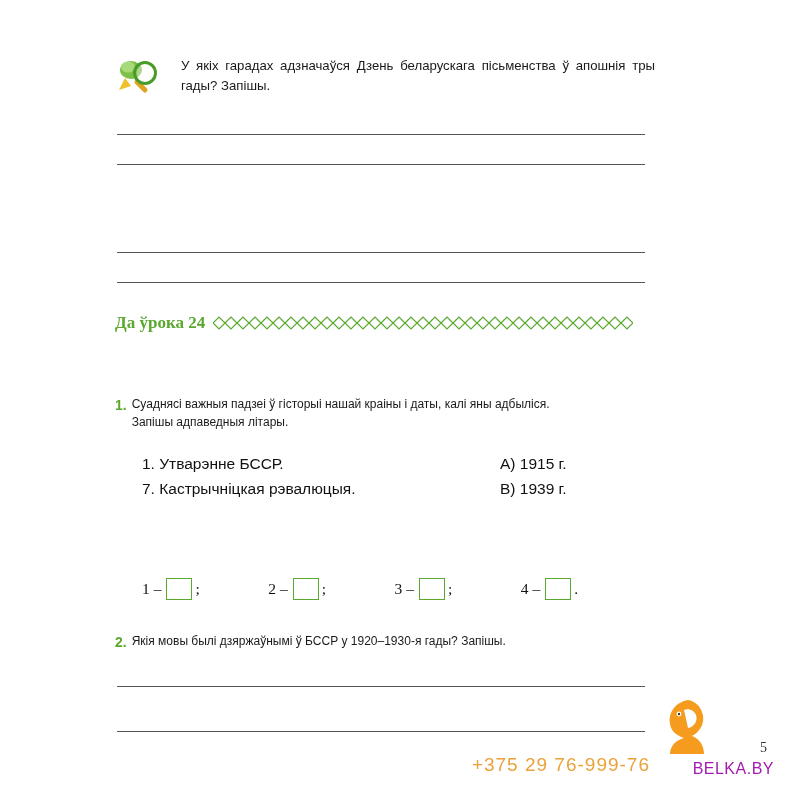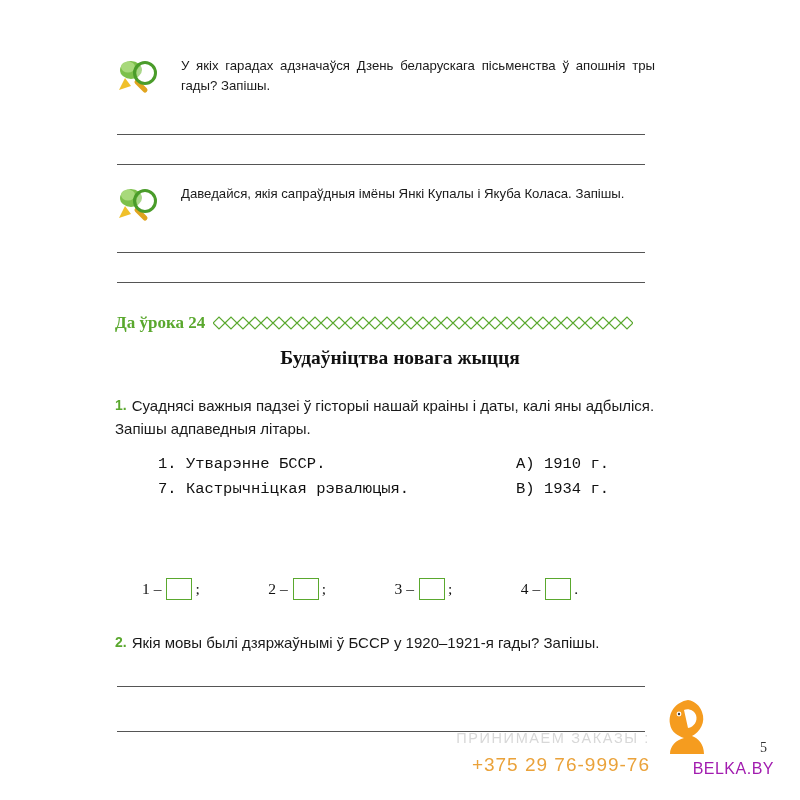--- a/index.html
+++ b/index.html
@@ -100,36 +100,35 @@
   .ex-num {
     color: #5aa82e;
     font-weight: bold;
     font-size: 14px;
     font-family: "Liberation Sans", sans-serif;
     float: left;
     margin-right: 5px;
     line-height: 1.5;
   }
   .ex-text {
-    font-size: 15px;
+    font-size: 12px;
     line-height: 1.5;
     color: #1a1a1a;
   }
   .ex-text .l2 { display: block; }
 
   
   .match {
     position: absolute;
     left: 142px;
     top: 455px;
     width: 500px;
-    font-family: Liberation Mono, monospace;
+    font-family: Liberation Sans, sans-serif;
     font-size: 15.5px;
     color: #111;
-    margin-left: 16px;
   }
   .match-row {
     display: flex;
     margin-bottom: 7px;
   }
   .match-left { width: 358px; }
   .match-right { width: 130px; }
 
   
   .answers {
@@ -219,33 +218,20 @@
         <circle cx="30" cy="17" r="10.5" fill="none" stroke="#4a9c2a" stroke-width="3"></circle>
         <circle cx="30" cy="17" r="8.5" fill="#ffffff" fill-opacity="0.35"></circle>
       </svg>
     </div>
     <div class="task-text">У якіх гарадах адзначаўся Дзень беларускага пісьменства ў апошнія тры гады? Запішы.</div>
   </div>
 
   <div class="ruled-line" style="top:134px;"></div>
   <div class="ruled-line" style="top:164px;"></div>
 
-  <div class="task-block" style="top:184px;">
-    <div class="magnifier">
-      <svg class="mag-svg" width="48" height="44" viewBox="0 0 48 44">
-        <ellipse cx="16" cy="14" rx="11" ry="9" fill="#7cc04a"></ellipse>
-        <ellipse cx="13" cy="11" rx="7" ry="5.5" fill="#a8d97b"></ellipse>
-        <path d="M10 22 L4 34 L16 30 Z" fill="#f0c02a"></path>
-        <path d="M22 26 L30 34" stroke="#e0a41e" stroke-width="5" stroke-linecap="round"></path>
-        <circle cx="30" cy="17" r="10.5" fill="none" stroke="#4a9c2a" stroke-width="3"></circle>
-        <circle cx="30" cy="17" r="8.5" fill="#ffffff" fill-opacity="0.35"></circle>
-      </svg>
-    </div>
-    <div class="task-text">Даведайся, якія сапраўдныя імёны Янкі Купалы і Якуба Коласа. Запішы.</div>
-  </div>
 
   <div class="ruled-line" style="top:252px;"></div>
   <div class="ruled-line" style="top:282px;"></div>
 
   <div class="section-header">
     <div class="section-title">Да ўрока 24</div>
     <div class="diamond-rule">
       <svg width="420" height="14" viewBox="0 0 420 14" preserveAspectRatio="none">
         <g fill="none" stroke="#5aa82e" stroke-width="1.2">
           <path d="M0 7 L6 1 L12 7 L6 13 Z"></path>
@@ -281,38 +267,37 @@
           <path d="M360 7 L366 1 L372 7 L366 13 Z"></path>
           <path d="M372 7 L378 1 L384 7 L378 13 Z"></path>
           <path d="M384 7 L390 1 L396 7 L390 13 Z"></path>
           <path d="M396 7 L402 1 L408 7 L402 13 Z"></path>
           <path d="M408 7 L414 1 L420 7 L414 13 Z"></path>
         </g>
       </svg>
     </div>
   </div>
 
-  <div class="lesson-title">Будаўніцтва новага жыцця</div>
 
   <div class="ex" style="top:395px;">
     <span class="ex-num">1.</span>
     <div class="ex-text">
       <span>Суаднясі важныя падзеі ў гісторыі нашай краіны і даты, калі яны адбыліся.</span>
       <span class="l2">Запішы адпаведныя літары.</span>
     </div>
   </div>
 
   <div class="match">
     <div class="match-row">
       <div class="match-left">1. Утварэнне БССР.</div>
-      <div class="match-right">А) 1910 г.</div>
+      <div class="match-right">А) 1915 г.</div>
     </div>
     <div class="match-row">
       <div class="match-left">7. Кастрычніцкая рэвалюцыя.</div>
-      <div class="match-right">В) 1934 г.</div>
+      <div class="match-right">В) 1939 г.</div>
     </div>
   </div>
 
   <div class="answers">
     <div class="ans-item">
       <span class="lbl">1 –</span>
       <span class="ans-box"></span>
       <span class="tail">;</span>
     </div>
     <div class="ans-item">
@@ -328,28 +313,27 @@
     <div class="ans-item">
       <span class="lbl">4 –</span>
       <span class="ans-box"></span>
       <span class="tail">.</span>
     </div>
   </div>
 
   <div class="ex" style="top:632px;">
     <span class="ex-num">2.</span>
     <div class="ex-text">
-      <span>Якія мовы былі дзяржаўнымі ў БССР  у 1920–1921-я гады? Запішы.</span>
+      <span>Якія мовы былі дзяржаўнымі ў БССР  у 1920–1930-я гады? Запішы.</span>
     </div>
   </div>
 
   <div class="ruled-line" style="top:686px;"></div>
   <div class="ruled-line" style="top:731px;"></div>
 
-  <div class="wm-text">ПРИНИМАЕМ ЗАКАЗЫ :</div>
   <div class="wm-phone">+375 29 76-999-76</div>
   <div class="wm-squirrel">
     <svg width="62" height="62" viewBox="0 0 62 62">
       <path d="M34 4 C22 6 14 16 16 28 C17 36 24 40 30 42 C22 44 16 50 16 58 L50 58 C50 48 44 42 38 40 C46 36 52 26 48 16 C46 10 41 5 34 4 Z M30 14 C34 12 40 14 42 19 C44 25 40 31 34 32" fill="#f59c1f"></path>
       <circle cx="25" cy="18" r="2.4" fill="#ffffff"></circle>
       <circle cx="25" cy="18" r="1.2" fill="#3d3d3d"></circle>
     </svg>
   </div>
   <div class="wm-brand">BELKA.BY</div>
   <div class="page-num">5</div>

